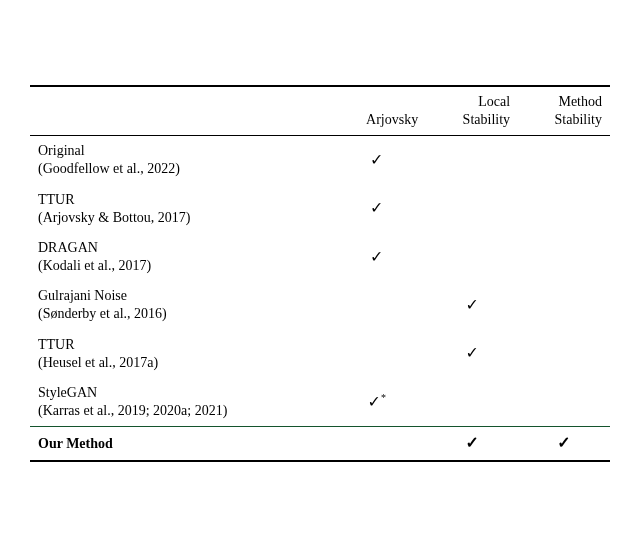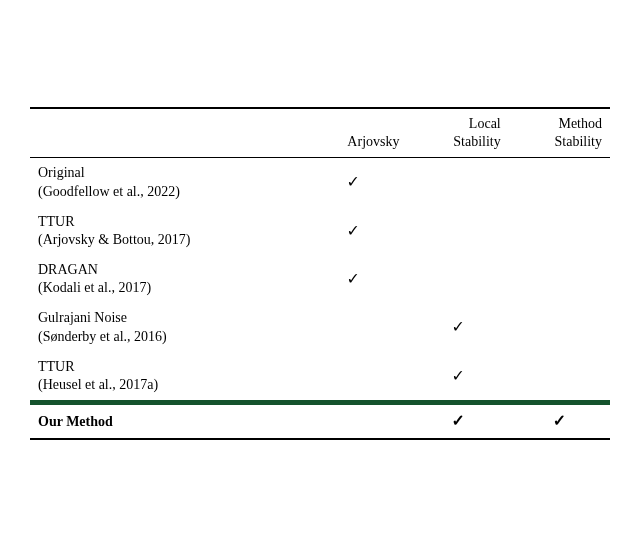--- a/index.html
+++ b/index.html
@@ -39,21 +39,21 @@
       text-align: center;
       padding: 4px 8px;
       vertical-align: middle;
       line-height: 1.3;
     }
     td.method-col {
       text-align: left;
       padding: 6px 8px;
     }
     .our-method-row {
-      border-top: 5px solid #14532d;
+      border-top: 1px solid #14532d;
     }
     .our-method-row td {
       font-weight: bold;
       padding: 6px 8px;
     }
     .check {
       font-size: 16px;
     }
     .superscript {
       font-size: 10px;
@@ -158,20 +158,35 @@
           <span class="check"></span>
         </td>
         <td>
           <span class="check">✓</span>
         </td>
         <td>
           <span class="check"></span>
         </td>
       </tr>
 
+      <tr>
+        <td class="method-col">
+          <span>StyleGAN</span><br>
+          <span>(Karras et al., 2019; 2020a; 2021)</span>
+        </td>
+        <td>
+          <span class="check">✓<span class="superscript">*</span></span>
+        </td>
+        <td>
+          <span class="check"></span>
+        </td>
+        <td>
+          <span class="check"></span>
+        </td>
+      </tr>
 
       <tr class="our-method-row">
         <td class="method-col">
           <strong>Our Method</strong>
         </td>
         <td>
           <span class="check"></span>
         </td>
         <td>
           <span class="check">✓</span>

